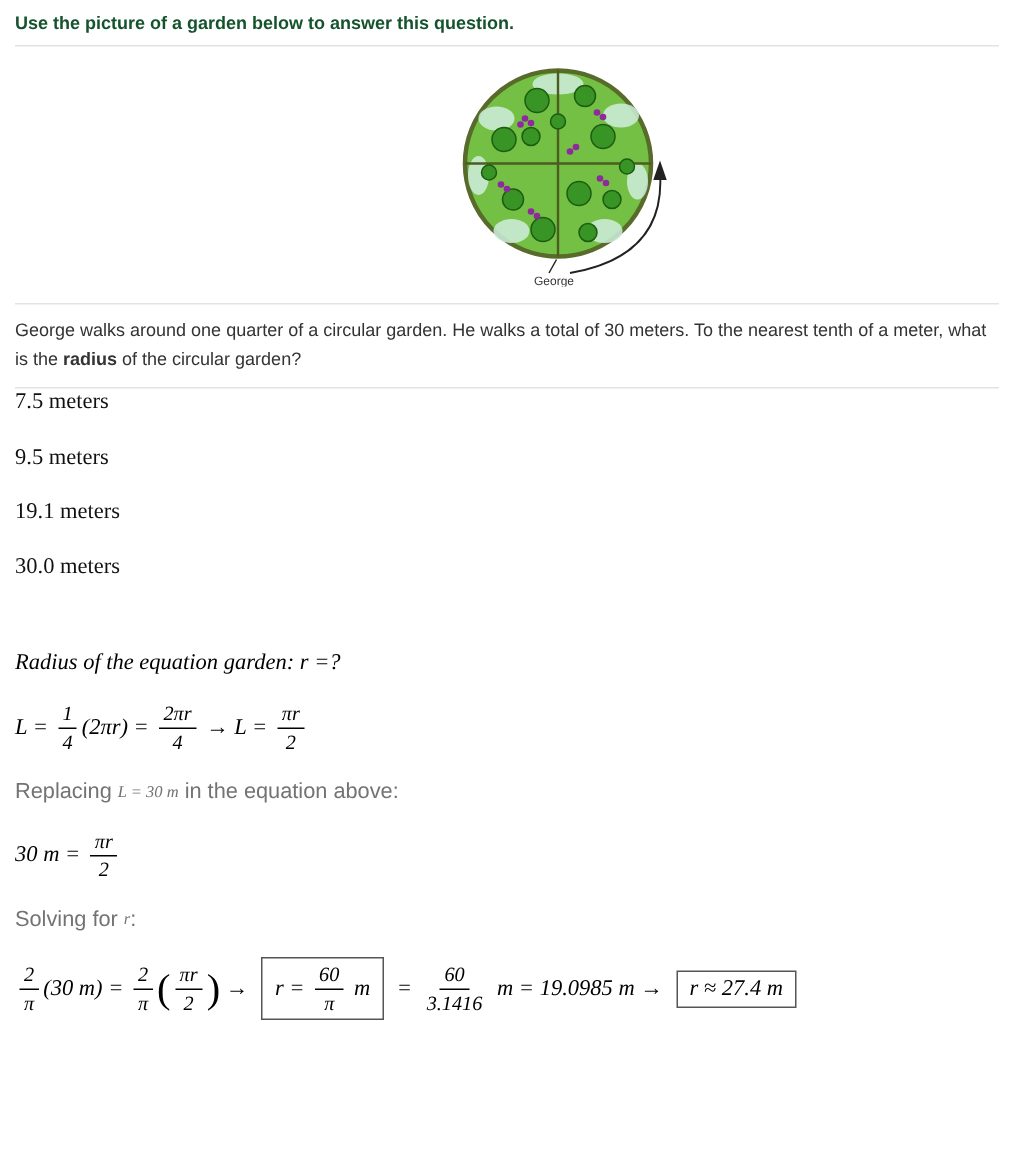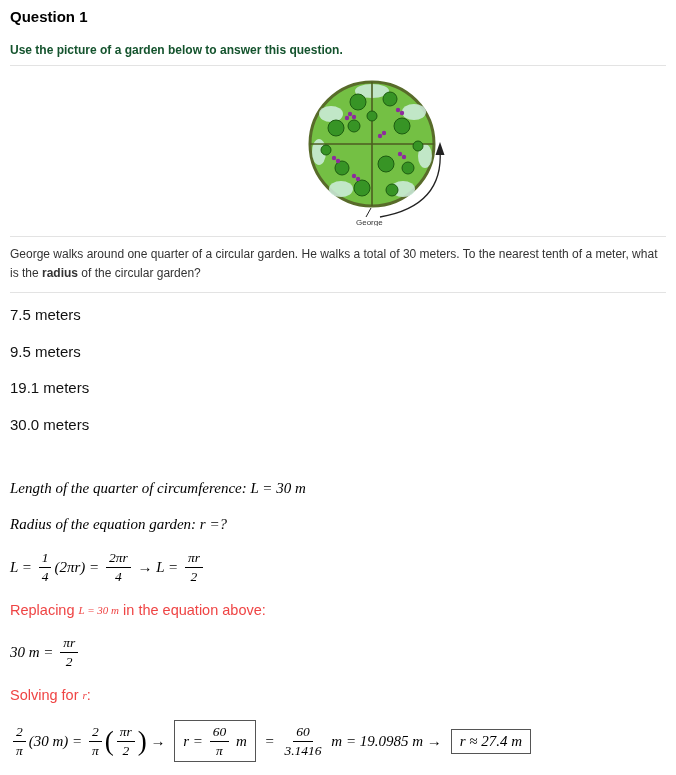--- a/index.html
+++ b/index.html
@@ -10,27 +10,27 @@
   .q-title { font-size: 15px; font-weight: bold; margin: 0 0 18px 0; color: #000; }
 
   .instruction { font-size: 12px; font-weight: bold; color: #14532d; margin: 0 0 8px 0; }
 
   .divider { border-top: 1px solid #e3e3e3; width: 100%; }
 
   .image-wrap { padding: 10px 0 6px 78px; text-align: center; }
 
   .qtext { font-size: 12px; color: #333; line-height: 1.55; margin: 8px 0 10px 0; }
 
-  .options { margin-top: 12px; }
+  .options { margin-top: 0; font-family: Liberation Serif, serif; }
   .option { font-size: 15px; color: #111; margin: 0 0 17px 0; line-height: 1.3; }
 
   .solution { margin-top: 44px; }
   .sol-line { display: flex; align-items: center; flex-wrap: wrap; margin-bottom: 15px; min-height: 21px; }
   .sol-line.math { font-family: "Liberation Serif", serif; font-style: italic; font-size: 15px; color: #000; }
-  .sol-line.plain { font-family: "Liberation Sans", sans-serif; font-size: 14.5px; color: #ef4444; }
+  .sol-line.plain { font-family: "Liberation Sans", sans-serif; font-size: 14.5px; color: #737373; }
 
   .mi { font-family: "Liberation Serif", serif; font-style: italic; white-space: pre; }
   .sol-line.plain .mi { font-size: 11px; }
   .mt { white-space: pre; font-style: normal; }
 
   .frac { display: inline-flex; flex-direction: column; align-items: center;
           font-size: 0.9em; line-height: 1.15; margin: 0 3px; text-align: center; }
   .frac .num { padding: 0 3px 1px 3px; border-bottom: 1px solid #000; display: block; }
   .frac .den { padding: 1px 3px 0 3px; display: block; }
 
@@ -38,21 +38,20 @@
           padding: 3px 8px; margin: 0 5px; }
 
   .mparen { font-family: "Liberation Serif", serif; font-style: normal;
             font-size: 1.8em; line-height: 0.9; font-weight: 400; }
 </style>
 </head>
 <body>
 
 <div class="page">
 
-  <h1 class="q-title">Question 1</h1>
 
   <p class="instruction">Use the picture of a garden below to answer this question.</p>
 
   <div class="divider"></div>
 
   <div class="image-wrap">
     <svg width="142" height="150" viewBox="0 0 142 150">
 
       <circle cx="66" cy="68" r="62" fill="#74c044" stroke="#586b2a" stroke-width="3"></circle>
 
@@ -116,23 +115,20 @@
 
   <div class="options">
       <div class="option">7.5 meters</div>
       <div class="option">9.5 meters</div>
       <div class="option">19.1 meters</div>
       <div class="option">30.0 meters</div>
     </div>
 
   <div class="solution">
       <div class="sol-line math">
-        <span class="mi">Length of the quarter of circumference: L = 30 m</span>
-      </div>
-      <div class="sol-line math">
         <span class="mi">Radius of the equation garden: r =?</span>
       </div>
       <div class="sol-line math">
         <span class="mi">L = </span>
         <span class="frac">
           <span class="num">1</span>
           <span class="den">4</span>
         </span>
         <span class="mi">(2πr) = </span>
         <span class="frac">

